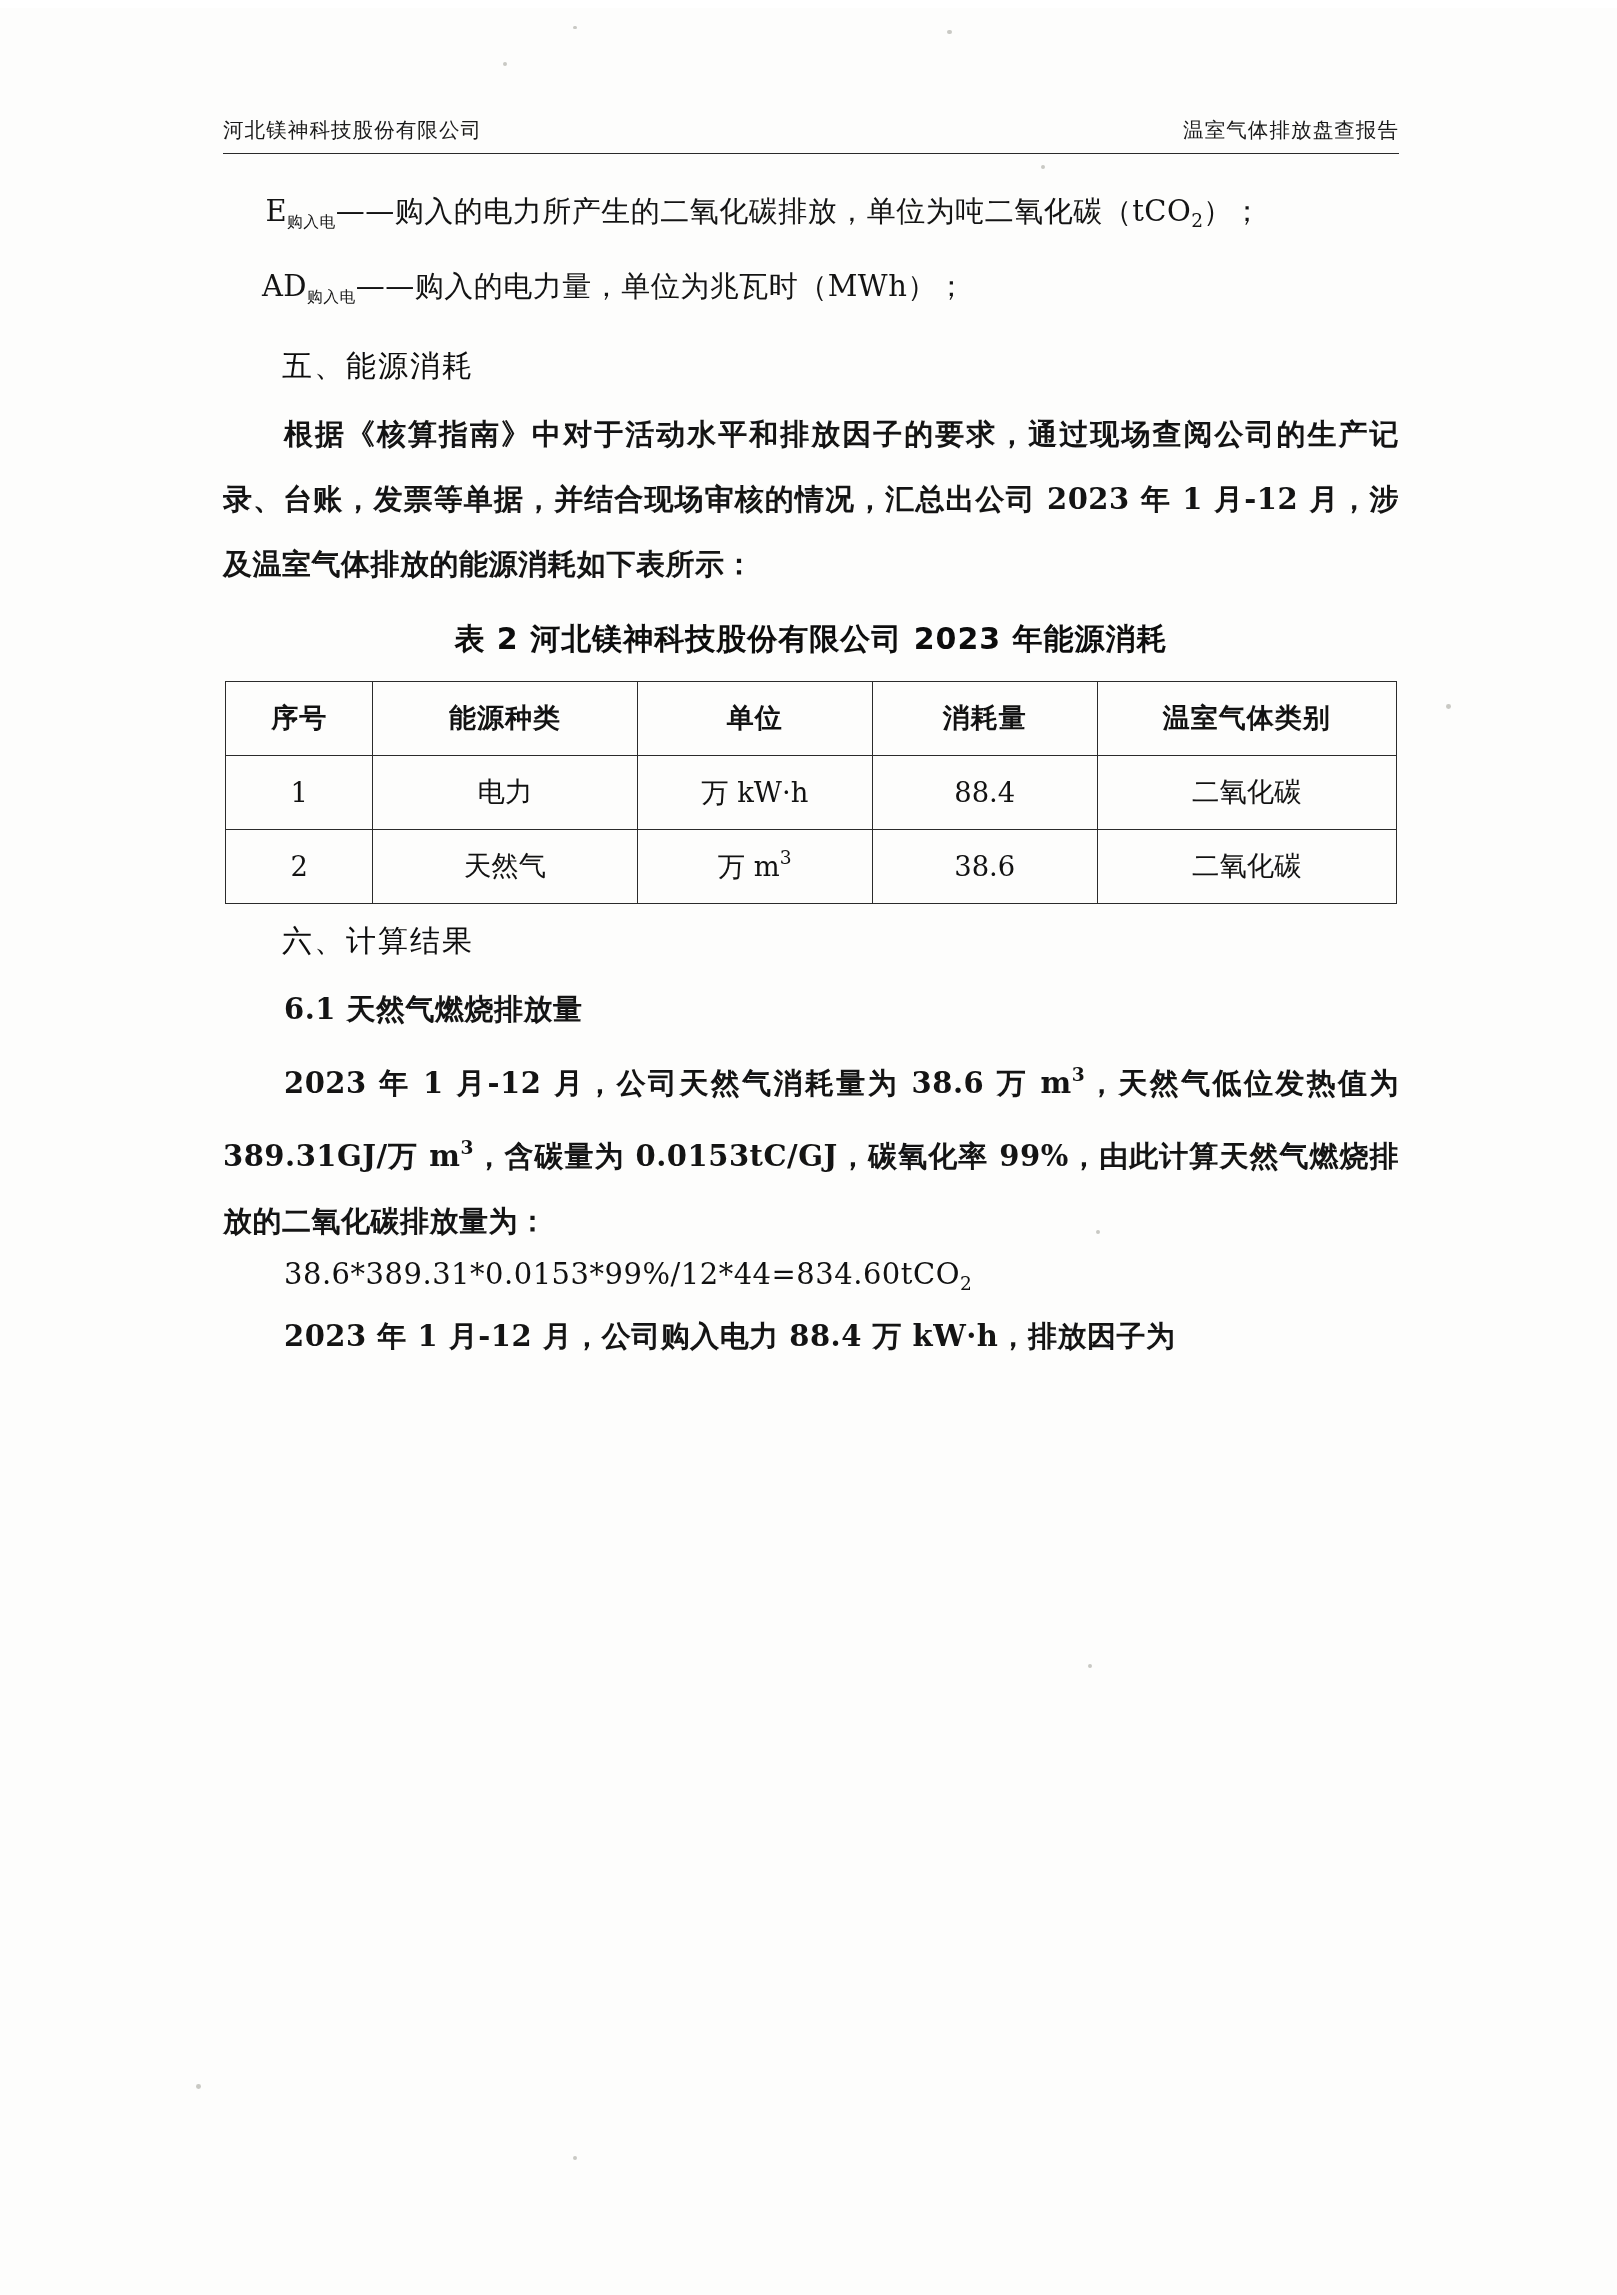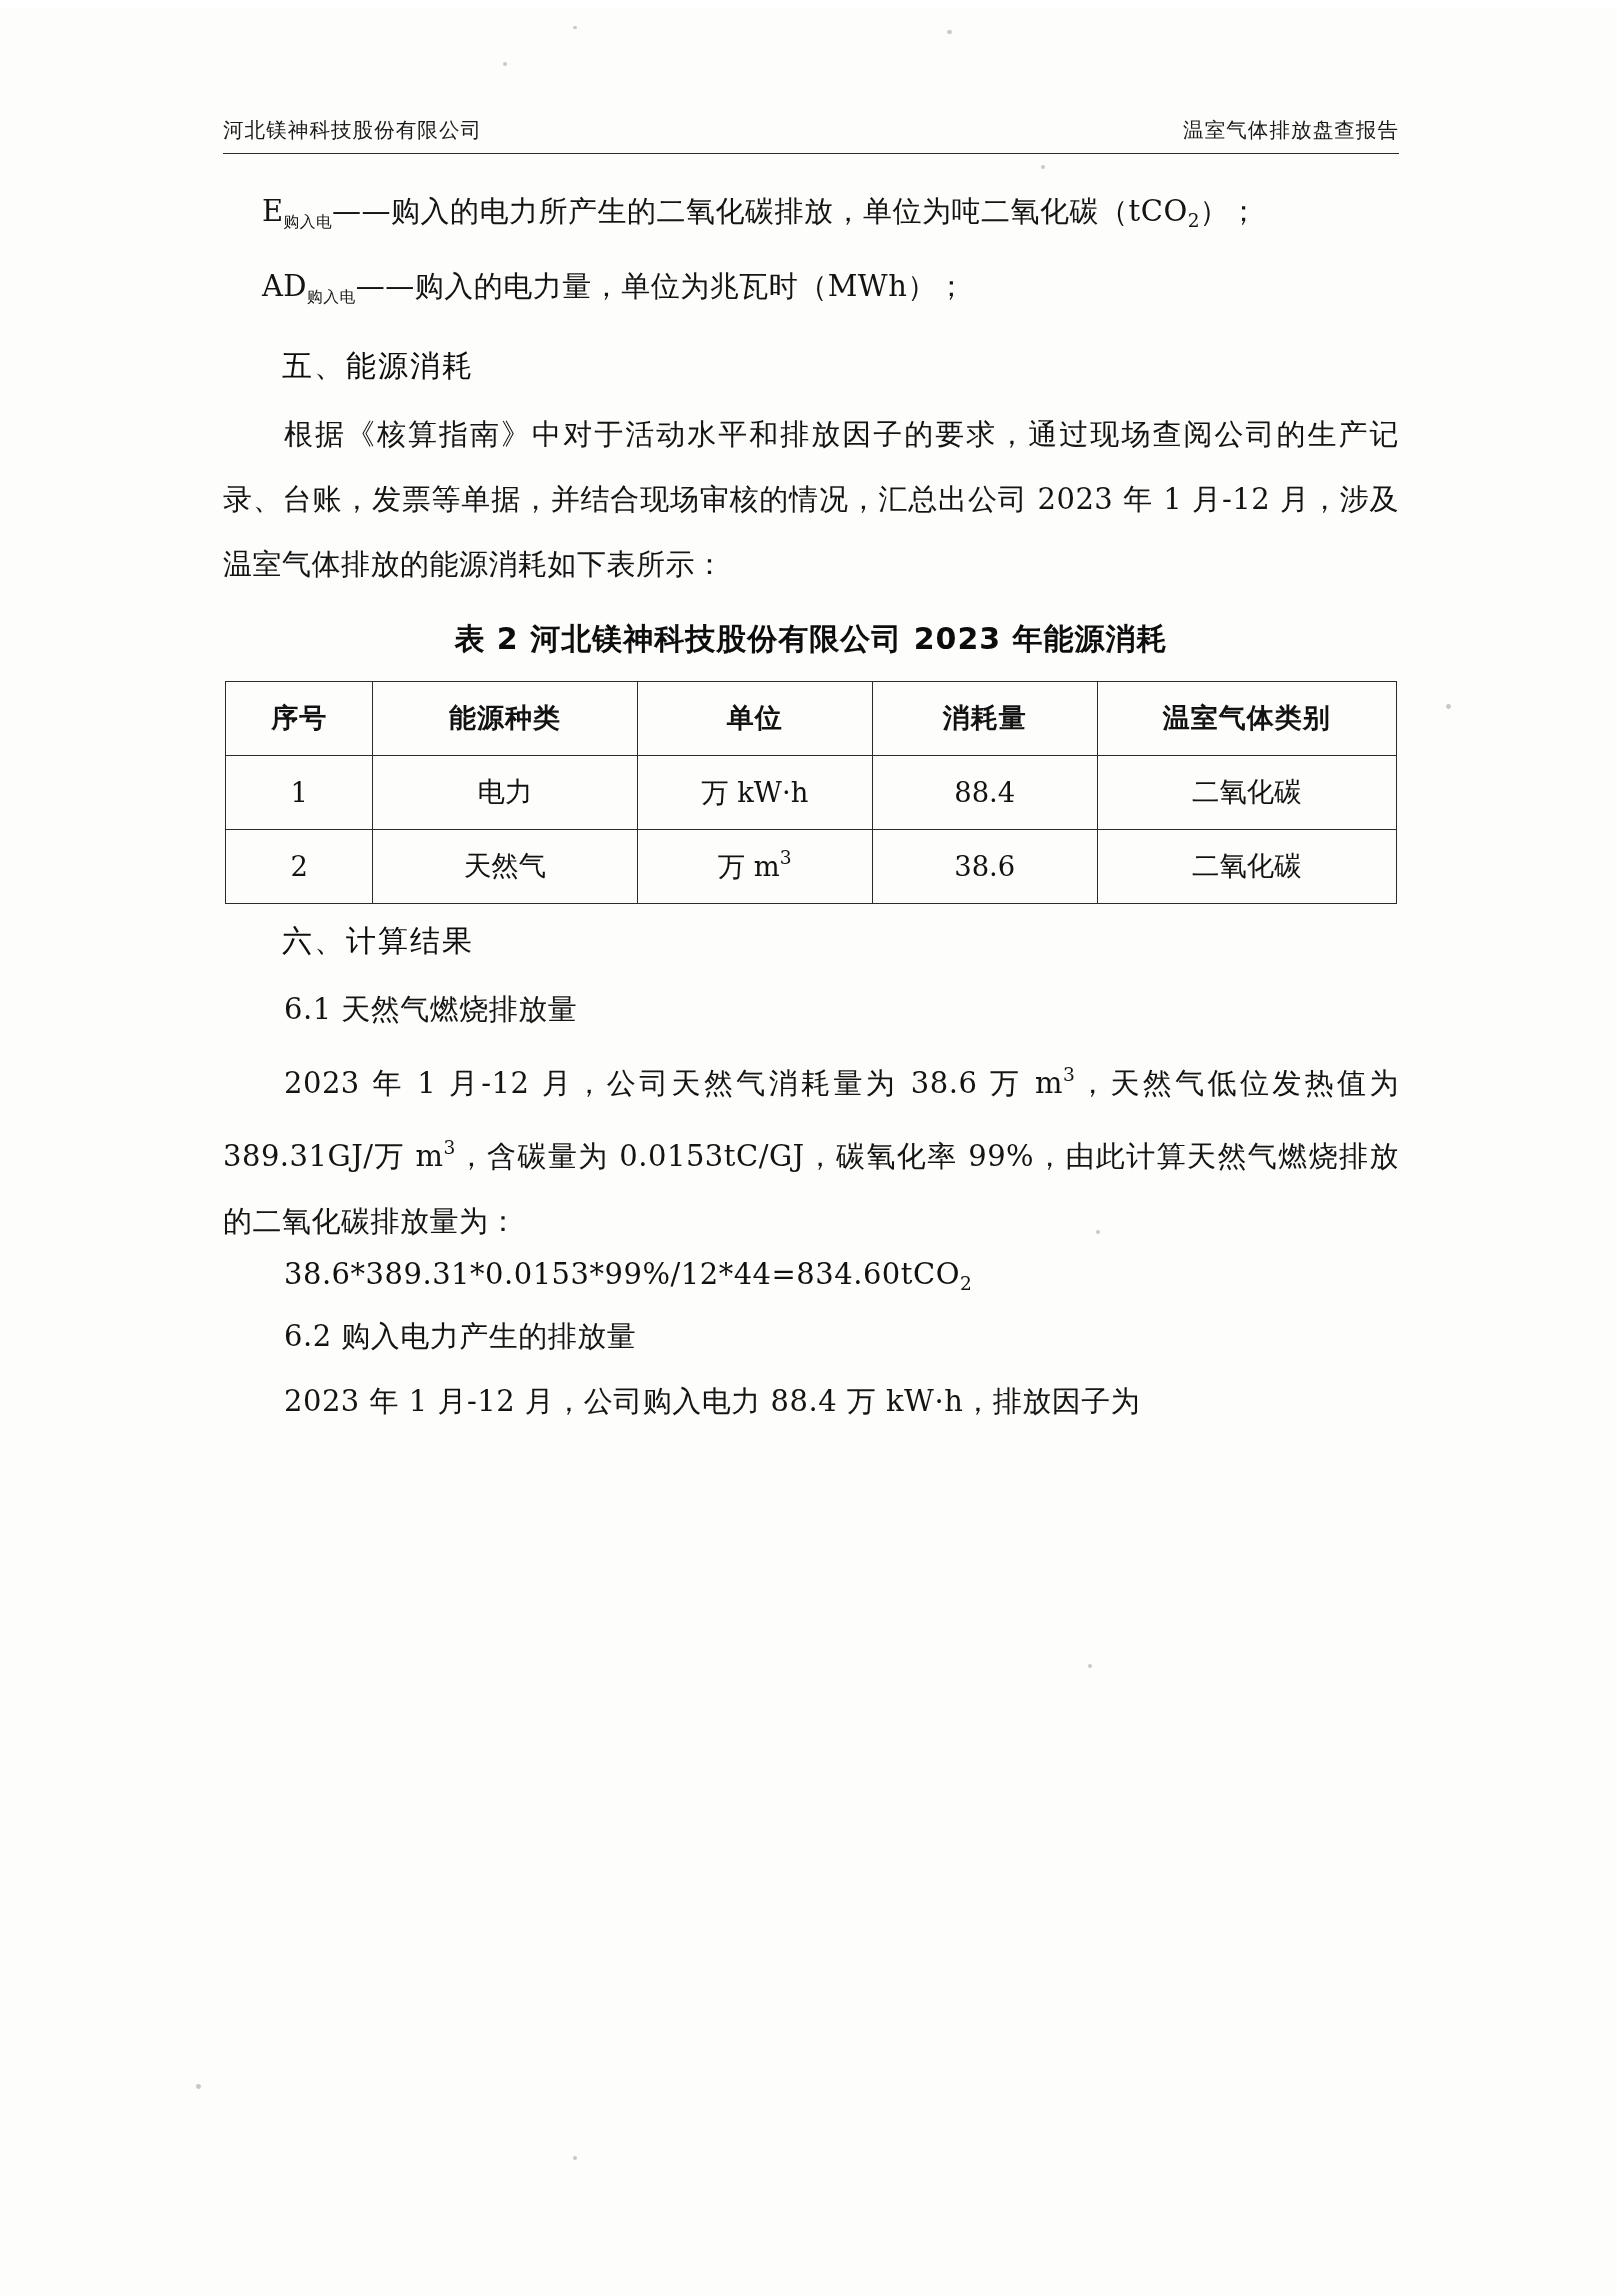--- a/index.html
+++ b/index.html
@@ -50,20 +50,21 @@
   }
   .body-text {
     font-size: 29px;
     line-height: 65px;
     letter-spacing: 0.5px;
     text-align: justify;
     color: #141414;
   }
   .indent {
     text-indent: 61px;
+    font-weight: bold;
   }
   .sub {
     font-size: 18.6px;
     vertical-align: -5.9px;
     letter-spacing: 0;
   }
   .sub-small {
     font-size: 15.7px;
     vertical-align: -5.9px;
   }
@@ -197,19 +198,18 @@
     </table>
 
     <div class="section-title">六、计算结果</div>
 
     <div class="body-text indent">6.1 天然气燃烧排放量</div>
 
     <div class="body-text indent"><span>2023 年 1 月-12 月，公司天然气消耗量为 38.6 万 m</span><span class="sup">3</span><span>，天然气低位发热值为 389.31GJ/万 m</span><span class="sup">3</span><span>，含碳量为 0.0153tC/GJ，碳氧化率 99%，由此计算天然气燃烧排放的二氧化碳排放量为：</span></div>
 
     <div class="formula"><span>38.6*389.31*0.0153*99%/12*44=834.60tCO</span><span class="sub">2</span></div>
 
-    <div class="body-text indent">6.2 购入电力产生的排放量</div>
 
     <div class="body-text indent">2023 年 1 月-12 月，公司购入电力 88.4 万 kW·h，排放因子为</div>
 
   </div>
 </div>
 
 
 </body></html>

